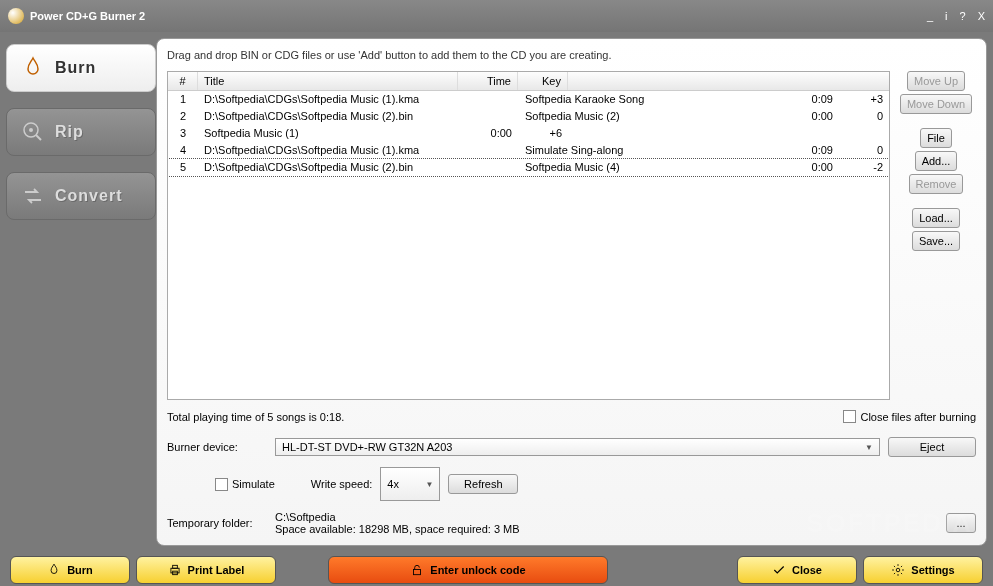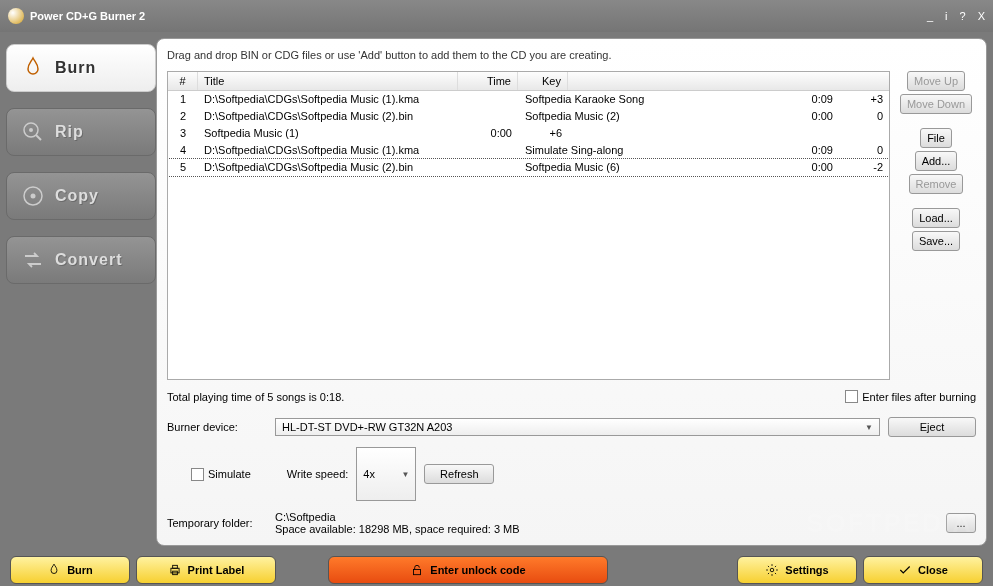--- a/index.html
+++ b/index.html
@@ -45,24 +45,24 @@
 .btn.disabled { color: #999; }
 
 .status-row { display: flex; align-items: center; padding: 4px 0; }
 .status-row .spacer-flex { flex: 1; }
 .checkbox { display: flex; align-items: center; gap: 4px; }
 .checkbox .box { width: 13px; height: 13px; border: 1px solid #888; background: #fff; }
 
 .form-row { display: flex; align-items: center; gap: 8px; margin-top: 4px; }
 .form-row .label { width: 100px; }
 .select { flex: 1; background: linear-gradient(#fff, #eee); border: 1px solid #999; padding: 2px 6px; display: flex; justify-content: space-between; align-items: center; gap: 32px; }
-.small-select { width: 60px; background: linear-gradient(#fff, #eee); border: 1px solid #999; padding: 20px 6px; display: flex; justify-content: space-between; align-items: center; }
+.small-select { width: 60px; background: linear-gradient(#fff, #eee); border: 1px solid #999; padding: 10px 6px; display: flex; justify-content: space-between; align-items: center; }
 .chev { font-size: 8px; color: #555; }
 .eject-btn { width: 88px; text-align: center; }
-.indent { margin-left: 24px; }
+.indent { margin-left: 48px; }
 
 .bottom-bar { height: 36px; display: flex; align-items: center; padding: 0 10px; gap: 6px; }
 .bottom-btn { height: 28px; border-radius: 6px; border: 1px solid #555; display: flex; align-items: center; justify-content: center; gap: 6px; font-weight: bold; cursor: pointer; padding: 0 14px; }
 .yellow { background: linear-gradient(#fff2a0, #f7d030); }
 .orange { background: linear-gradient(#ff7a2a, #e84c10); color: #000; }
 .bottom-bar .spacer-flex { flex: 1; }
 .watermark { position: absolute; right: 20px; bottom: 47px; font-size: 26px; font-weight: bold; color: rgba(255,255,255,0.12); letter-spacing: 2px; pointer-events: none; }
 </style>
 </head>
 <body>
@@ -94,29 +94,20 @@
             <circle cx="10" cy="10" r="7" fill="none" stroke="#ccc" stroke-width="1.5"></circle>
             <circle cx="10" cy="10" r="2" fill="#ccc"></circle>
             <line x1="15" y1="15" x2="20" y2="20" stroke="#ccc" stroke-width="2"></line>
           </svg>
       </div>
       <span class="label">Rip</span>
     </div>
     <div class="tab inactive">
       <div class="tab-icon">
         <svg viewBox="0 0 24 24">
-            <circle cx="12" cy="12" r="9" fill="none" stroke="#ccc" stroke-width="1.5"></circle>
-            <circle cx="12" cy="12" r="2.5" fill="#ccc"></circle>
-          </svg>
-      </div>
-      <span class="label">Copy</span>
-    </div>
-    <div class="tab inactive">
-      <div class="tab-icon">
-        <svg viewBox="0 0 24 24">
             <path d="M4 8 h12 l-3 -3 M20 16 h-12 l3 3" fill="none" stroke="#ccc" stroke-width="1.8"></path>
           </svg>
       </div>
       <span class="label">Convert</span>
     </div>
   </div>
 
   <div class="panel">
     <div class="instruction">Drag and drop BIN or CDG files or use 'Add' button to add them to the CD you are creating.</div>
 
@@ -152,21 +143,21 @@
             <div class="trow">
               <div class="col-num">4</div>
               <div class="col-file">D:\Softpedia\CDGs\Softpedia Music (1).kma</div>
               <div class="col-title">Simulate Sing-along</div>
               <div class="col-time">0:09</div>
               <div class="col-key">0</div>
             </div>
             <div class="trow selected">
               <div class="col-num">5</div>
               <div class="col-file">D:\Softpedia\CDGs\Softpedia Music (2).bin</div>
-              <div class="col-title">Softpedia Music (6)</div>
+              <div class="col-title">Softpedia Music (4)</div>
               <div class="col-time">0:00</div>
               <div class="col-key">-2</div>
             </div>
           </div>
       </div>
 
       <div class="side-buttons">
         <div class="btn disabled">Move Up</div>
         <div class="btn disabled">Move Down</div>
         <div class="spacer"></div>
@@ -177,21 +168,21 @@
         <div class="btn">Load...</div>
         <div class="btn">Save...</div>
       </div>
     </div>
 
     <div class="status-row">
       <span>Total playing time of 5 songs is 0:18.</span>
       <span class="spacer-flex"></span>
       <label class="checkbox">
         <span class="box"></span>
-        <span>Enter files after burning</span>
+        <span>Close files after burning</span>
       </label>
     </div>
 
     <div class="form-row">
       <span class="label">Burner device:</span>
       <div class="select">
         <span>HL-DT-ST DVD+-RW GT32N    A203</span>
         <span class="chev">▼</span>
       </div>
       <div class="btn eject-btn">Eject</div>
@@ -241,26 +232,26 @@
   <div class="bottom-btn orange" style="width:280px">
     <svg width="14" height="14" viewBox="0 0 24 24">
         <rect x="6" y="11" width="12" height="9" fill="none" stroke="#000" stroke-width="1.5"></rect>
         <path d="M8 11 v-3 a4 4 0 0 1 8 0" fill="none" stroke="#000" stroke-width="1.5"></path>
       </svg>
     <span>Enter unlock code</span>
   </div>
   <span class="spacer-flex"></span>
   <div class="bottom-btn yellow" style="width:120px">
     <svg width="14" height="14" viewBox="0 0 24 24">
+        <path d="M4 12 l5 5 l11 -11" fill="none" stroke="#000" stroke-width="2"></path>
+      </svg>
+    <span>Close</span>
+  </div>
+  <div class="bottom-btn yellow" style="width:120px">
+    <svg width="14" height="14" viewBox="0 0 24 24">
         <circle cx="12" cy="12" r="3" fill="none" stroke="#000" stroke-width="1.5"></circle>
         <path d="M12 2v3M12 19v3M2 12h3M19 12h3M5 5l2 2M17 17l2 2M19 5l-2 2M7 17l-2 2" stroke="#000" stroke-width="1.5"></path>
       </svg>
     <span>Settings</span>
   </div>
-  <div class="bottom-btn yellow" style="width:120px">
-    <svg width="14" height="14" viewBox="0 0 24 24">
-        <path d="M4 12 l5 5 l11 -11" fill="none" stroke="#000" stroke-width="2"></path>
-      </svg>
-    <span>Close</span>
-  </div>
 </div>
 
 <div class="watermark">SOFTPEDIA</div>
 
 </body></html>

